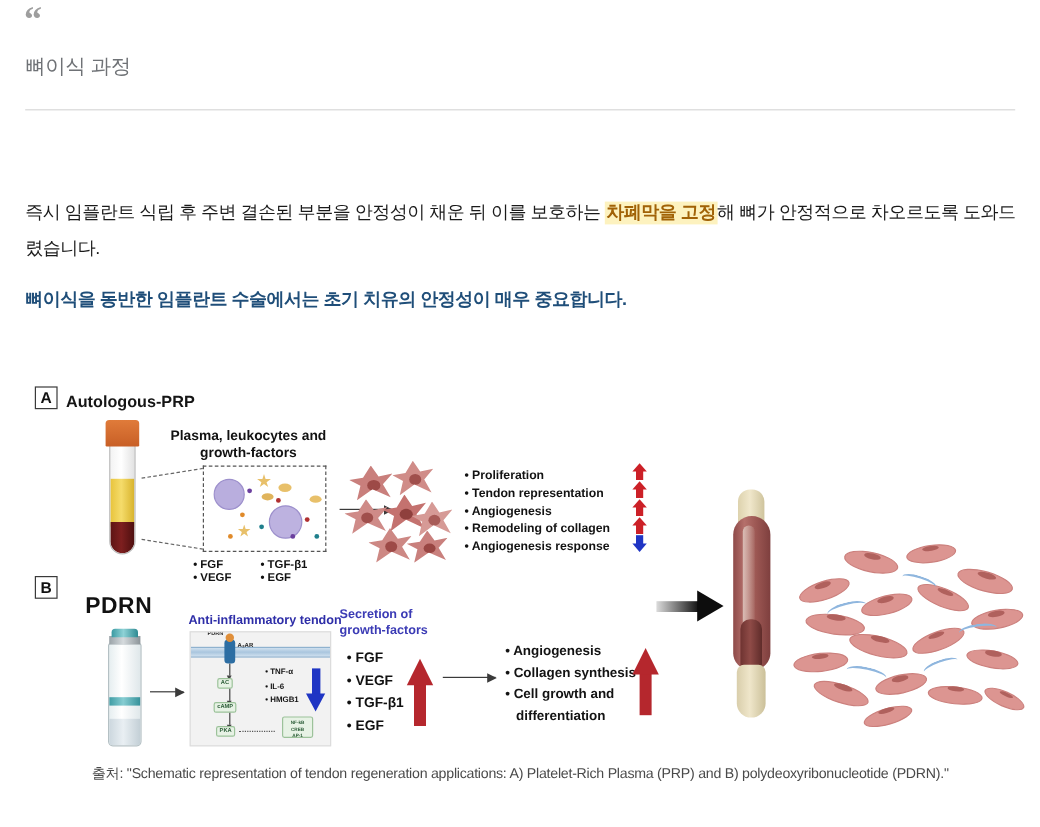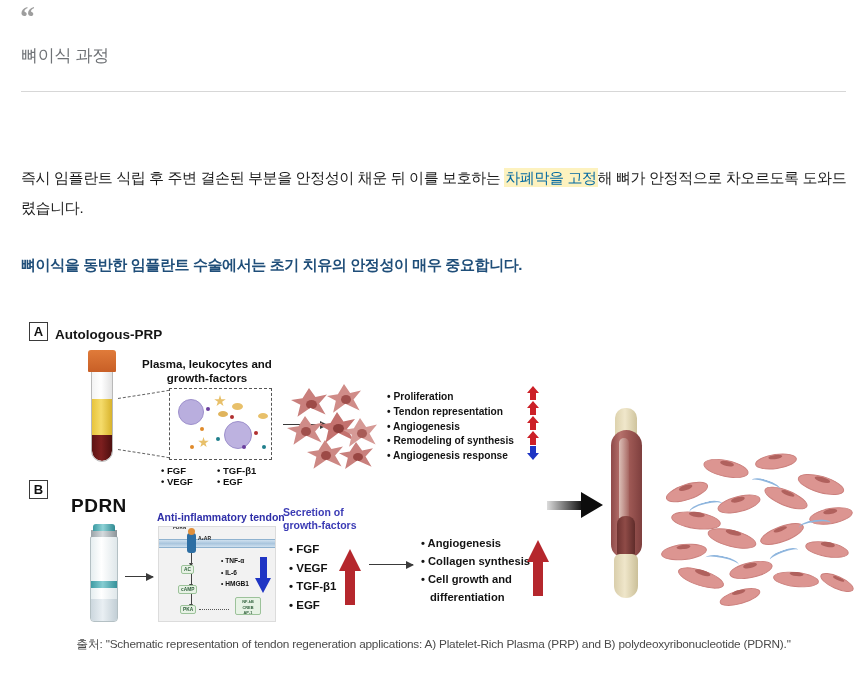--- a/index.html
+++ b/index.html
@@ -29,23 +29,23 @@
     width: 825px; height: 1px; background: #d7d7d7;
   }
 
   
   .para {
     position: absolute; left: 21px; width: 828px;
     font-size: 15px; color: #1a1a1a; line-height: 30px;
     letter-spacing: -0.4px;
   }
   .para-1 { top: 163px; }
-  .highlight { background: #fdf2bf; padding: 1px 1px; font-weight: 400; color: #0369a1; }
+  .highlight { background: #fdf2bf; padding: 1px 1px; font-weight: 700; color: #a16207; }
   .para-2 {
-    top: 250px; color: #1f4e79; font-weight: 700;
+    top: 235px; color: #1f4e79; font-weight: 700;
   }
 
   
   .figure { position: absolute; left: 21px; top: 312px; width: 825px; height: 318px; }
 
   .panel-tag {
     position: absolute; width: 19px; height: 19px;
     border: 1.6px solid #3a3a3a; background: #fff;
     font-size: 13px; font-weight: 700; color: #111;
     display: flex; align-items: center; justify-content: center;
@@ -317,21 +317,21 @@
         </div>
       <div style="position:absolute;left:52px;top:58px;width:34px;height:28px;background:#c9807d;clip-path:polygon(50% 0,68% 30%,100% 22%,78% 52%,96% 88%,54% 66%,18% 96%,26% 56%,0 40%,32% 34%);">
           <span style="position:absolute;left:40%;top:38%;width:10px;height:8px;background:#994643;border-radius:50%;"></span>
         </div>
     </div>
 
     <div class="outcome-list">
       <div>Proliferation</div>
       <div>Tendon representation</div>
       <div>Angiogenesis</div>
-      <div>Remodeling of synthesis</div>
+      <div>Remodeling of collagen</div>
       <div>Angiogenesis response</div>
     </div>
 
     <div class="updown" style="left:506px; top:74px;">
       <div class="arrow-up-sm" style="top:0;"></div>
       <div class="arrow-up-sm" style="top:15px;"></div>
       <div class="arrow-up-sm" style="top:30px;"></div>
       <div class="arrow-up-sm" style="top:45px;"></div>
       <div class="arrow-down-sm" style="top:60px;"></div>
     </div>

